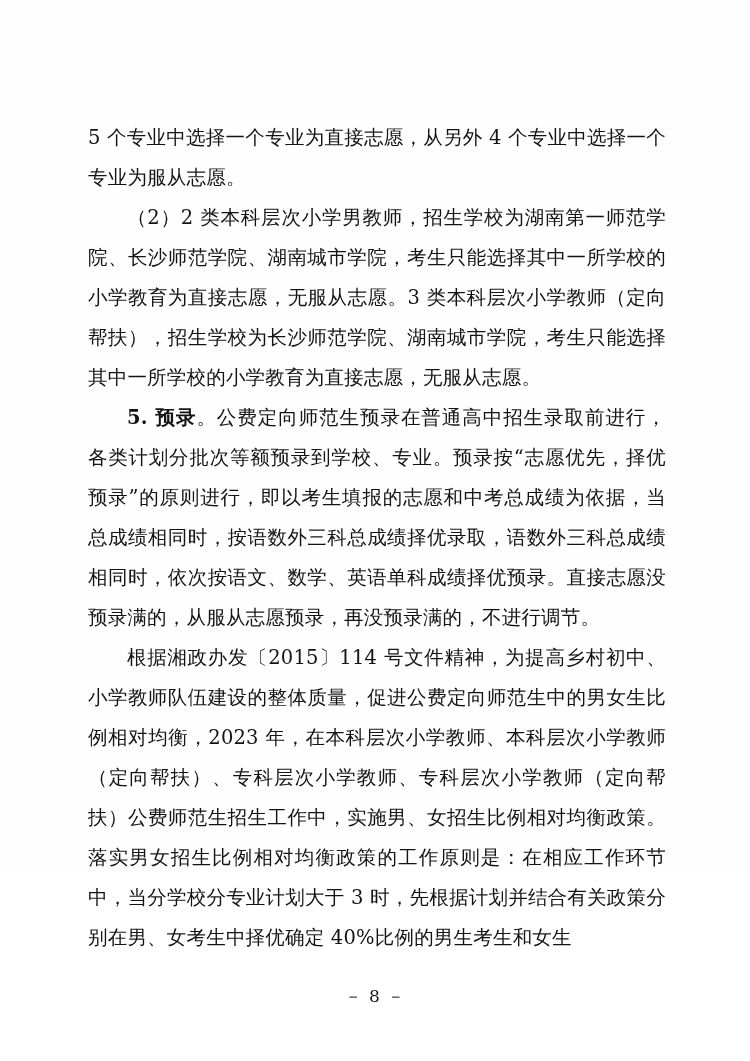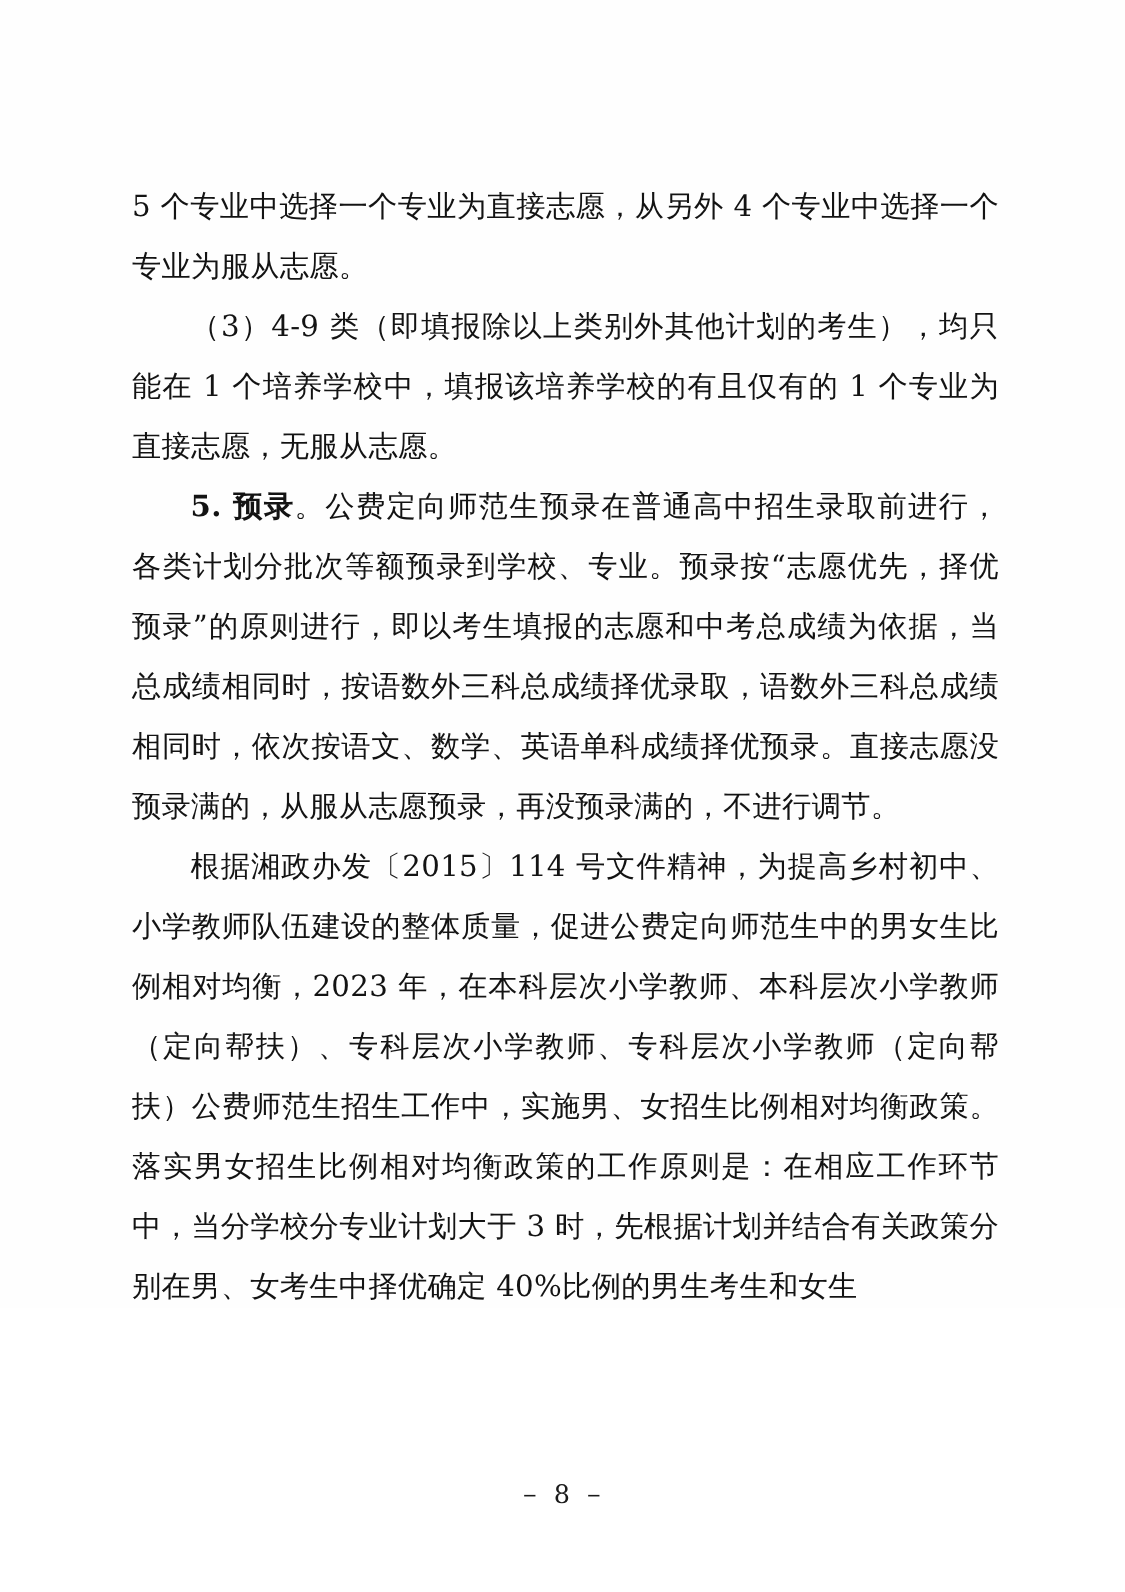--- a/index.html
+++ b/index.html
@@ -62,22 +62,22 @@
   }
 </style>
 </head>
 <body>
 
 <div class="page">
   <div class="content">
 
     <p class="para">5 个专业中选择一个专业为直接志愿，从另外 4 个专业中选择一个专业为服从志愿。</p>
 
+    <p class="para indent">（2）2 类本科层次小学男教师，招生学校为湖南第一师范学院、长沙师范学院、湖南城市学院，考生只能选择其中一所学校的小学教育为直接志愿，无服从志愿。3 类本科层次小学教师（定向帮扶），招生学校为长沙师范学院、湖南城市学院，考生只能选择其中一所学校的小学教育为直接志愿，无服从志愿。</p>
 
-    <p class="para indent">（3）4-9 类（即填报除以上类别外其他计划的考生），均只能在 1 个培养学校中，填报该培养学校的有且仅有的 1 个专业为直接志愿，无服从志愿。</p>
 
     <p class="para indent"><span class="bold-lead">5. 预录</span><span>。公费定向师范生预录在普通高中招生录取前进行，各类计划分批次等额预录到学校、专业。预录按“志愿优先，择优预录”的原则进行，即以考生填报的志愿和中考总成绩为依据，当总成绩相同时，按语数外三科总成绩择优录取，语数外三科总成绩相同时，依次按语文、数学、英语单科成绩择优预录。直接志愿没预录满的，从服从志愿预录，再没预录满的，不进行调节。</span></p>
 
     <p class="para indent">根据湘政办发〔2015〕114 号文件精神，为提高乡村初中、小学教师队伍建设的整体质量，促进公费定向师范生中的男女生比例相对均衡，2023 年，在本科层次小学教师、本科层次小学教师（定向帮扶）、专科层次小学教师、专科层次小学教师（定向帮扶）公费师范生招生工作中，实施男、女招生比例相对均衡政策。落实男女招生比例相对均衡政策的工作原则是：在相应工作环节中，当分学校分专业计划大于 3 时，先根据计划并结合有关政策分别在男、女考生中择优确定 40%比例的男生考生和女生</p>
 
   </div>
 
   <div class="footer">
     <span class="pagenum-wrap">－ 8 －</span>
   </div>

